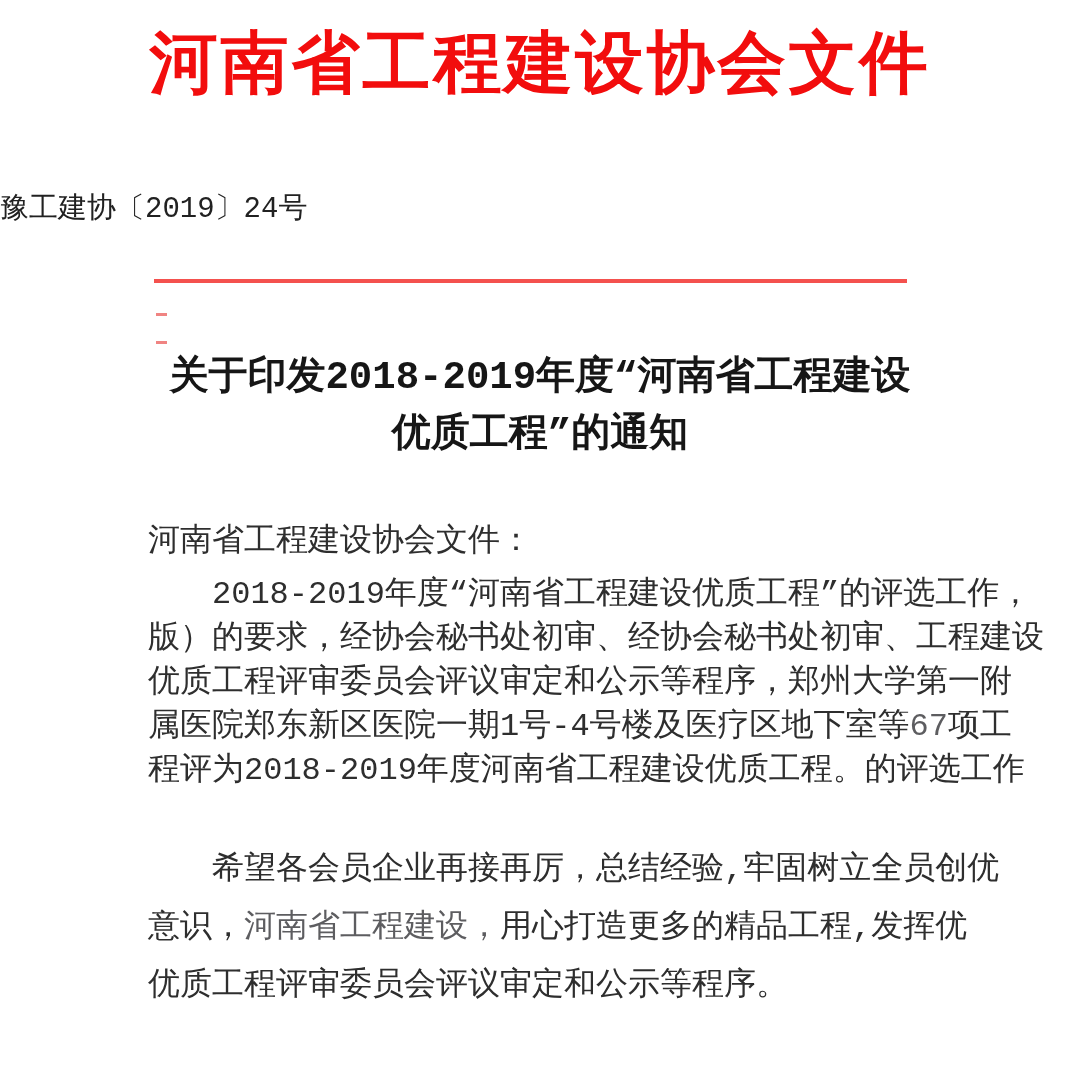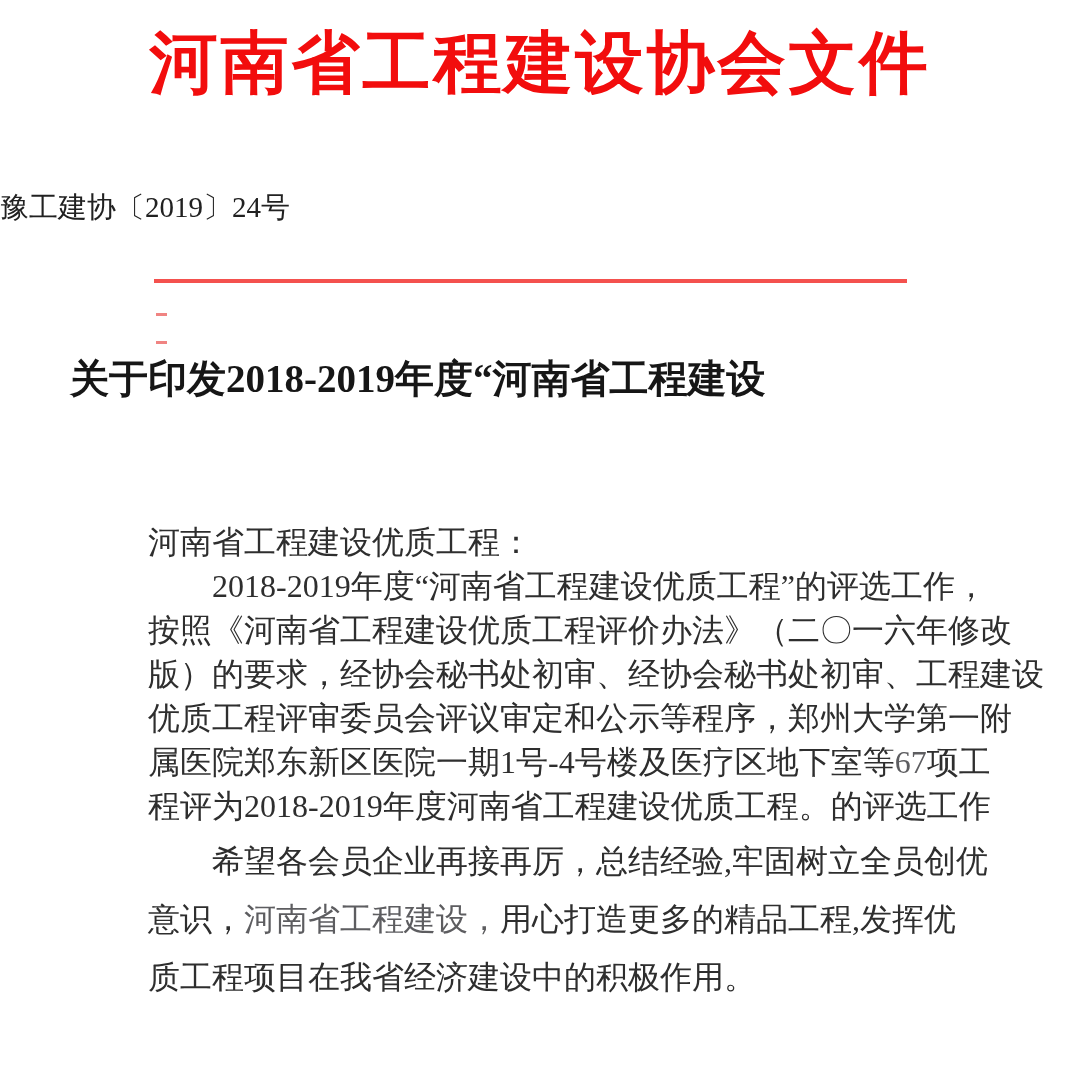--- a/index.html
+++ b/index.html
@@ -6,21 +6,21 @@
     margin: 0;
     padding: 0;
     background: #ffffff;
   }
   .page {
     position: relative;
     width: 1080px;
     height: 1082px;
     background: #ffffff;
     overflow: hidden;
-    font-family: Liberation Serif, serif;
+    font-family: Liberation Mono, monospace;
   }
   .main-title {
     position: absolute;
     top: 18px;
     left: 0;
     width: 100%;
     text-align: center;
     font-size: 68px;
     font-weight: bold;
     letter-spacing: 3px;
@@ -52,21 +52,21 @@
     height: 3px;
     background: var(--dash_red, #f08482);
   }
   .red-dash.d1 { top: 313px; }
   .red-dash.d2 { top: 341px; }
   .subject-heading {
     position: absolute;
     top: 350px;
     left: 70px;
     right: 70px;
-    text-align: left;
+    text-align: center;
     font-size: 39px;
     font-weight: bold;
     color: #161616;
     line-height: 57px;
   }
   .body-block {
     position: absolute;
     left: 148px;
     right: 140px;
     font-size: 32px;
@@ -74,53 +74,53 @@
   }
   .body-block.p1 {
     top: 520px;
     line-height: 44px;
   }
   .body-block.p2 {
     top: 832px;
     line-height: 58px;
   }
   .body-line { white-space: nowrap; }
-  .indent { text-indent: 64px; }
+  .indent { text-indent: 64px; margin-top: 9px; }
   .muted { color: var(--muted_gray, #5d5d60); text-align: right; }
 </style>
 </head>
 <body>
 
 <div class="page">
 
   <div class="main-title">河南省工程建设协会文件</div>
 
   <div class="doc-number">豫工建协〔2019〕24号</div>
 
   <div class="red-rule"></div>
   <div class="red-dash d1"></div>
   <div class="red-dash d2"></div>
 
   <div class="subject-heading">
     <div class="heading-line">关于印发2018-2019年度“河南省工程建设</div>
+    <div class="heading-line">优质工程”的通知</div>
   </div>
 
   <div class="body-block p1">
-    <div class="body-line">河南省工程建设优质工程：</div>
+    <div class="body-line">河南省工程建设协会文件：</div>
     <div class="body-line indent">2018-2019年度“河南省工程建设优质工程”的评选工作，</div>
-    <div class="body-line">按照《河南省工程建设优质工程评价办法》（二〇一六年修改</div>
     <div class="body-line">版）的要求，经协会秘书处初审、经协会秘书处初审、工程建设</div>
     <div class="body-line">优质工程评审委员会评议审定和公示等程序，郑州大学第一附</div>
     <div class="body-line">
       <span>属医院郑东新区医院一期1号-4号楼及医疗区地下室等</span><span class="muted">67</span><span>项工</span>
     </div>
     <div class="body-line">程评为2018-2019年度河南省工程建设优质工程。的评选工作</div>
   </div>
 
   <div class="body-block p2">
     <div class="body-line indent">希望各会员企业再接再厉，总结经验,牢固树立全员创优</div>
     <div class="body-line">
       <span>意识，</span><span class="muted">河南省工程建设，</span><span>用心打造更多的精品工程,发挥优</span>
     </div>
-    <div class="body-line">质工程项目在我省经济建设中的积极作用。</div>
+    <div class="body-line">优质工程评审委员会评议审定和公示等程序。</div>
   </div>
 
 </div>
 
 </body></html>

